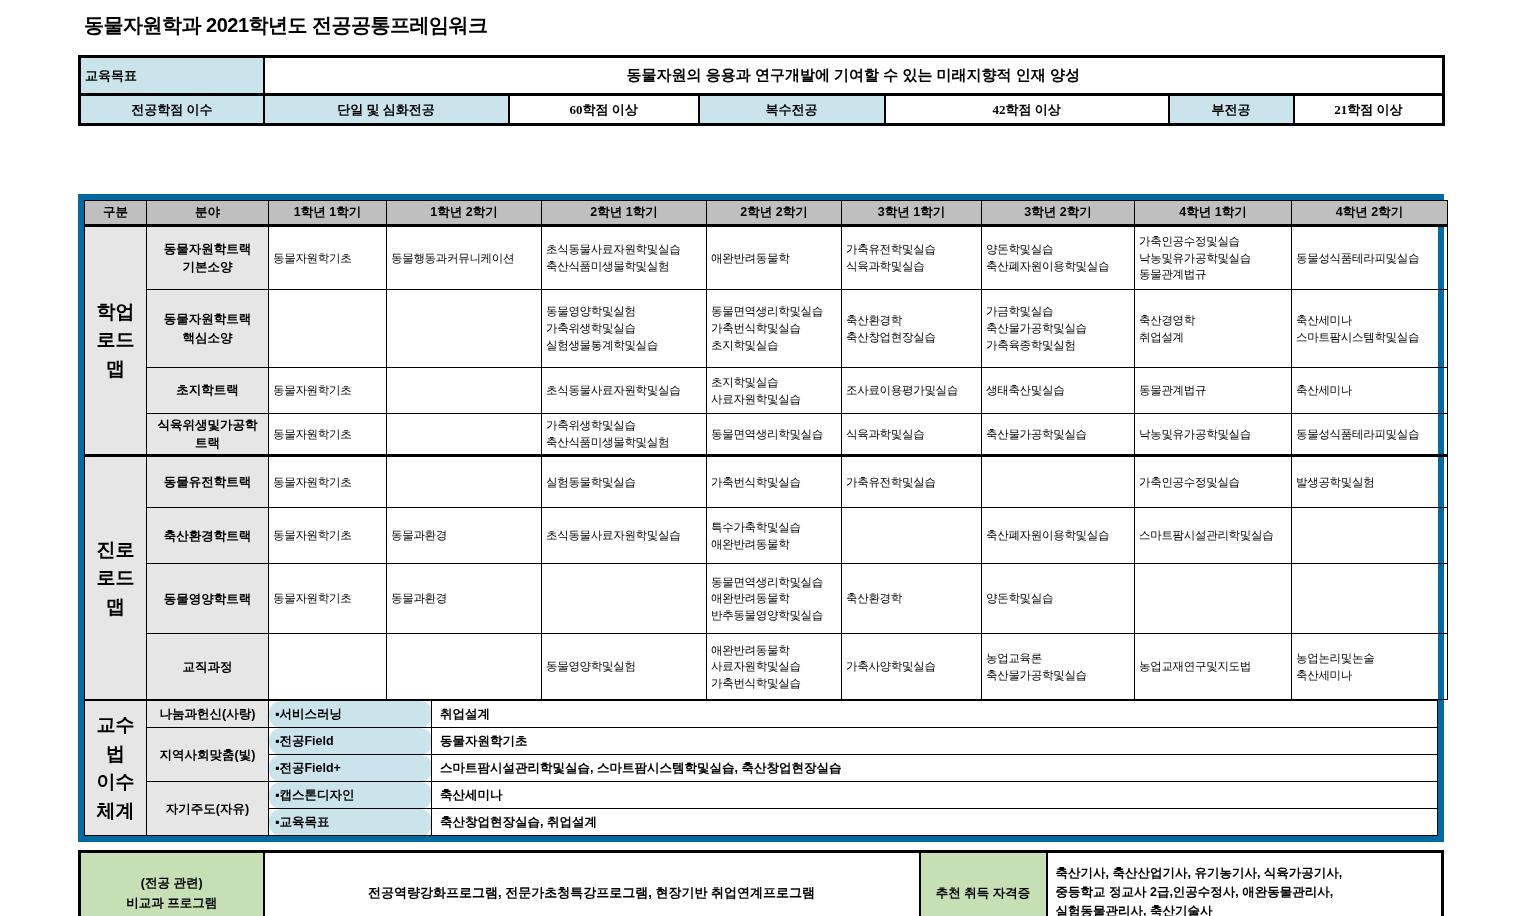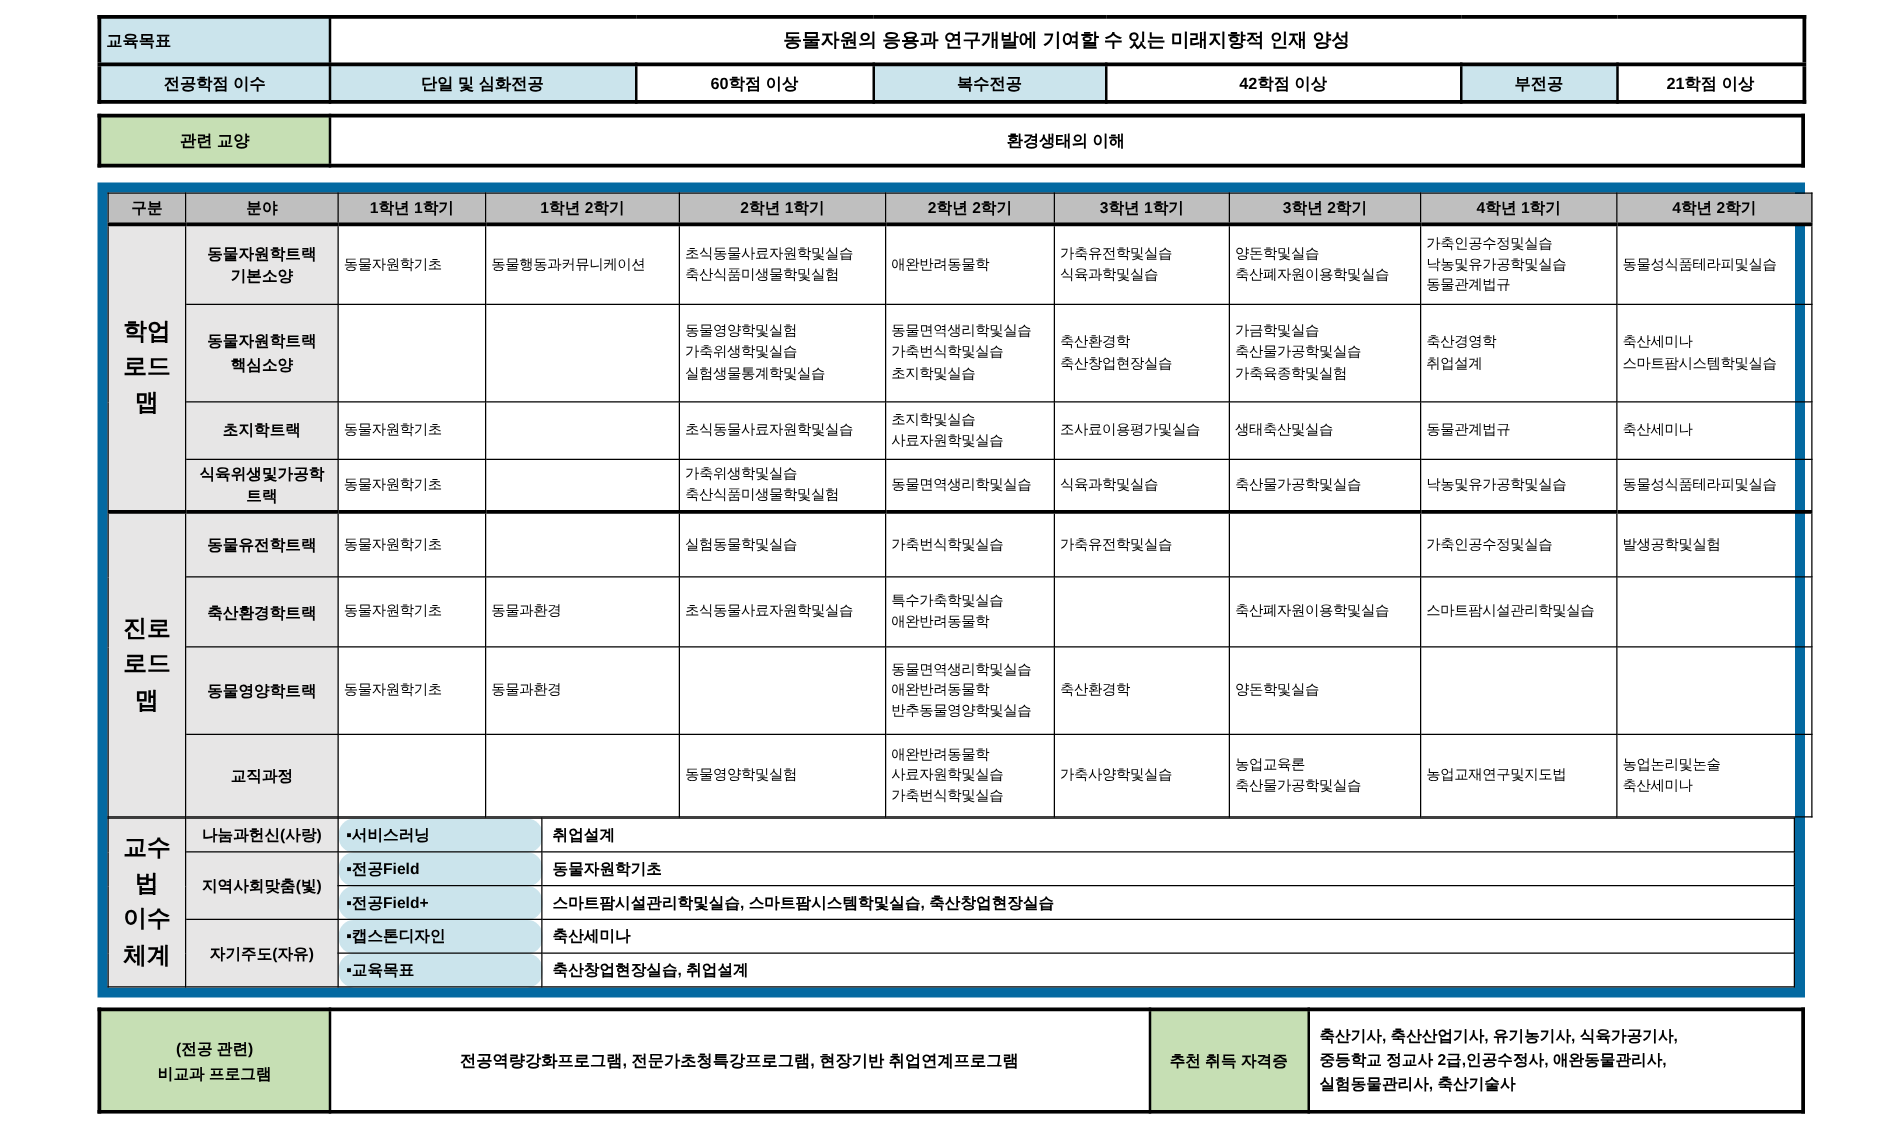--- a/index.html
+++ b/index.html
@@ -26,25 +26,25 @@
   .gap12 { height: 12px; }
 
   .cyan  { background: #cbe4ec; }
   .green { background: #c6dfb4; }
 
   .c { }
   .b { font-weight: bold; }
 
   .goal-row td { height: 38px; }
   .goal-value { font-size: 15px; font-weight: bold; text-align: center; }
-  .credit-row td { height: 30px; font-size: 13px; font-weight: bold; text-align: center; }
+  .credit-row td { height: 30px; font-size: 13px; font-weight: bold; text-align: center; font-family: Liberation Serif, serif; }
   .lib-row td { height: 40px; font-size: 13px; font-weight: bold; text-align: center; }
 
   
-  .main-block { border: 8px solid #0369a1; }
+  .main-block { border: 6px solid #0369a1; margin-top: 48px; }
   .main-block table { border: none; }
   .mainhdr th {
     background: #bfbfbf;
     font-size: 12.5px;
     font-weight: bold;
     height: 25px;
     border-bottom: 3px solid #000;
   }
   .group-cell {
     background: #e7e6e6;
@@ -83,20 +83,21 @@
   .bottom-label { font-size: 12.5px; font-weight: bold; text-align: center; white-space: pre-line; line-height: 1.6; }
   .bottom-programs { font-size: 13px; font-weight: bold; text-align: center; }
   .bottom-certs { font-size: 12.5px; font-weight: bold; white-space: pre-line; line-height: 1.55; padding-left: 8px; }
   .bottomtbl tr { height: 82px; }
 </style>
 </head>
 <body>
 
 <div class="container">
 
+  <h1 class="title">동물자원학과 2021학년도 전공공통프레임워크</h1>
 
   <table class="toptbl">
     <colgroup>
       <col style="width:184px">
         <col style="width:245px">
         <col style="width:190px">
       <col style="width:186px">
         <col style="width:284px">
         <col style="width:125px">
         <col style="width:150px">
@@ -113,32 +114,20 @@
       <td class="cyan">복수전공</td>
       <td>42학점 이상</td>
       <td class="cyan">부전공</td>
       <td>21학점 이상</td>
     </tr>
   </tbody>
     </table>
 
   <div class="gap8"></div>
 
-  <table class="toptbl">
-    <colgroup>
-        <col style="width:184px">
-        <col>
-      </colgroup>
-    <tbody>
-        <tr class="lib-row">
-      <td class="green">관련 교양</td>
-      <td>환경생태의 이해</td>
-    </tr>
-  </tbody>
-    </table>
 
   <div class="gap12"></div>
 
   <div class="main-block">
     <table>
       <colgroup>
         <col style="width:62px">
           <col style="width:122px">
           <col style="width:118px">
           <col style="width:155px">

